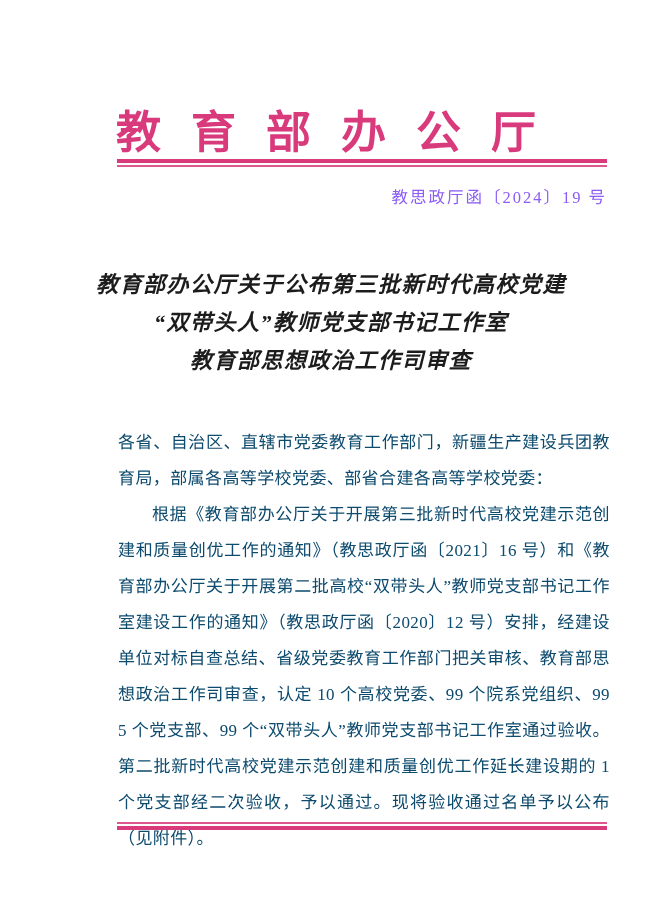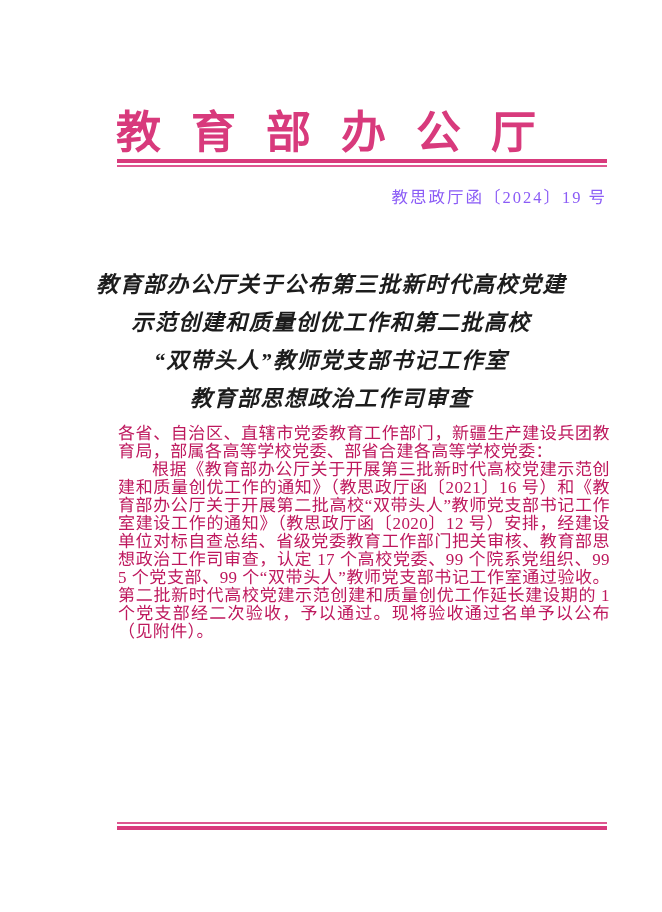--- a/index.html
+++ b/index.html
@@ -85,26 +85,26 @@
     color: #1c1c1c;
   }
   .notice-title .t-line { white-space: nowrap; font-style: italic; }
   
   .doc-body {
     position: absolute;
     top: 425px;
     left: 87px;
     width: 492px;
     font-size: 17px;
-    line-height: 18px;
+    line-height: 36px;
     letter-spacing: 0.4px;
     text-align: justify;
     text-justify: inter-character;
     word-break: break-all;
-    color: #be185d;
+    color: #0c4a6e;
   }
   .doc-body p { margin: 0; }
   .doc-body p.indent { text-indent: 2em; }
 </style>
 </head>
 <body>
 
 <div class="page">
 
   <h1 class="letterhead">教育部办公厅</h1>
@@ -112,28 +112,27 @@
   <div class="rule rule-top">
     <div class="bar-thick"></div>
     <div class="gap"></div>
     <div class="bar-thin"></div>
   </div>
 
   <div class="doc-number">教思政厅函〔2024〕19 号</div>
 
   <div class="notice-title">
     <div class="t-line">教育部办公厅关于公布第三批新时代高校党建</div>
-    <div class="t-line">示范创建和质量创优工作和第二批高校</div>
     <div class="t-line">“双带头人”教师党支部书记工作室</div>
     <div class="t-line">教育部思想政治工作司审查</div>
   </div>
 
   <div class="doc-body">
     <p>各省、自治区、直辖市党委教育工作部门，新疆生产建设兵团教育局，部属各高等学校党委、部省合建各高等学校党委：</p>
-    <p class="indent">根据《教育部办公厅关于开展第三批新时代高校党建示范创建和质量创优工作的通知》（教思政厅函〔2021〕16 号）和《教育部办公厅关于开展第二批高校“双带头人”教师党支部书记工作室建设工作的通知》（教思政厅函〔2020〕12 号）安排，经建设单位对标自查总结、省级党委教育工作部门把关审核、教育部思想政治工作司审查，认定 17 个高校党委、99 个院系党组织、995 个党支部、99 个“双带头人”教师党支部书记工作室通过验收。第二批新时代高校党建示范创建和质量创优工作延长建设期的 1 个党支部经二次验收，予以通过。现将验收通过名单予以公布（见附件）。</p>
+    <p class="indent">根据《教育部办公厅关于开展第三批新时代高校党建示范创建和质量创优工作的通知》（教思政厅函〔2021〕16 号）和《教育部办公厅关于开展第二批高校“双带头人”教师党支部书记工作室建设工作的通知》（教思政厅函〔2020〕12 号）安排，经建设单位对标自查总结、省级党委教育工作部门把关审核、教育部思想政治工作司审查，认定 10 个高校党委、99 个院系党组织、995 个党支部、99 个“双带头人”教师党支部书记工作室通过验收。第二批新时代高校党建示范创建和质量创优工作延长建设期的 1 个党支部经二次验收，予以通过。现将验收通过名单予以公布（见附件）。</p>
   </div>
 
   <div class="rule rule-bottom">
     <div class="bar-thin"></div>
     <div class="gap"></div>
     <div class="bar-thick"></div>
   </div>
 
   <div class="scan-edge"></div>
 

